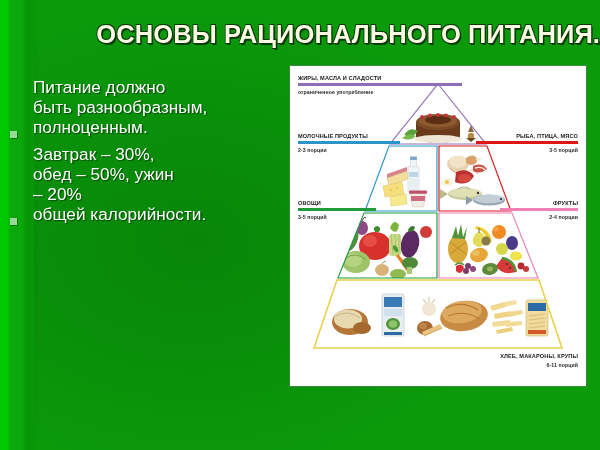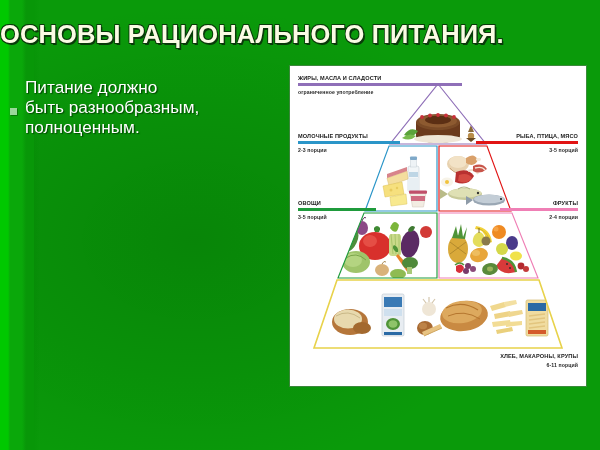--- a/index.html
+++ b/index.html
@@ -34,21 +34,21 @@
                 rgba(0,60,0,0.22) 0%, rgba(0,60,0,0.10) 45%, rgba(0,0,0,0) 78%);
     pointer-events: none;
   }
 
   
   #title {
     position: absolute;
     left: 0;
     top: 20px;
     width: 600px;
-    text-align: left;
+    text-align: right;
     font-size: 25.5px;
     font-weight: bold;
     letter-spacing: 0.1px;
     color: #fbfbe4;
     text-shadow:
       1.6px 1.6px 0 #0a3a0a,
       -0.7px -0.7px 0 #0a3a0a,
       0.9px -0.7px 0 #0a3a0a,
       -0.7px 0.9px 0 #0a3a0a;
     white-space: nowrap;
@@ -58,22 +58,23 @@
   
   #bullets {
     position: absolute;
     left: 6px;
     top: 78px;
     width: 276px;
     z-index: 3;
   }
   .bullet {
     display: flex;
-    align-items: center;
+    align-items: flex-end;
     margin-bottom: 7px;
+    gap: 8px;
   }
   .bullet-marker {
     flex: 0 0 auto;
     width: 7px;
     height: 7px;
     background: #9ad89a;
     margin: 7px 8px 0 4px;
     box-shadow: 0.8px 0.8px 0 rgba(0,50,0,0.5);
   }
   .bullet-text {
@@ -128,20 +129,27 @@
   <div id="bullets">
 
     <div class="bullet">
       <span class="bullet-marker"></span>
       <span class="bullet-text">Питание должно
 быть разнообразным,
 полноценным.</span>
     </div>
 
 
+    <div class="bullet">
+      <span class="bullet-marker"></span>
+      <span class="bullet-text">Завтрак – 30%,
+обед – 50%,        ужин
+– 20%
+общей калорийности.</span>
+    </div>
 
   </div>
 
   <div id="pyramid-panel">
     <svg id="pyramid-svg" viewBox="0 0 296 320" xmlns="http://www.w3.org/2000/svg">
       <defs>
         <clipPath id="clip-tier1">
           <polygon points="148,18 196,78 100,78"></polygon>
         </clipPath>
         <clipPath id="clip-dairy">

